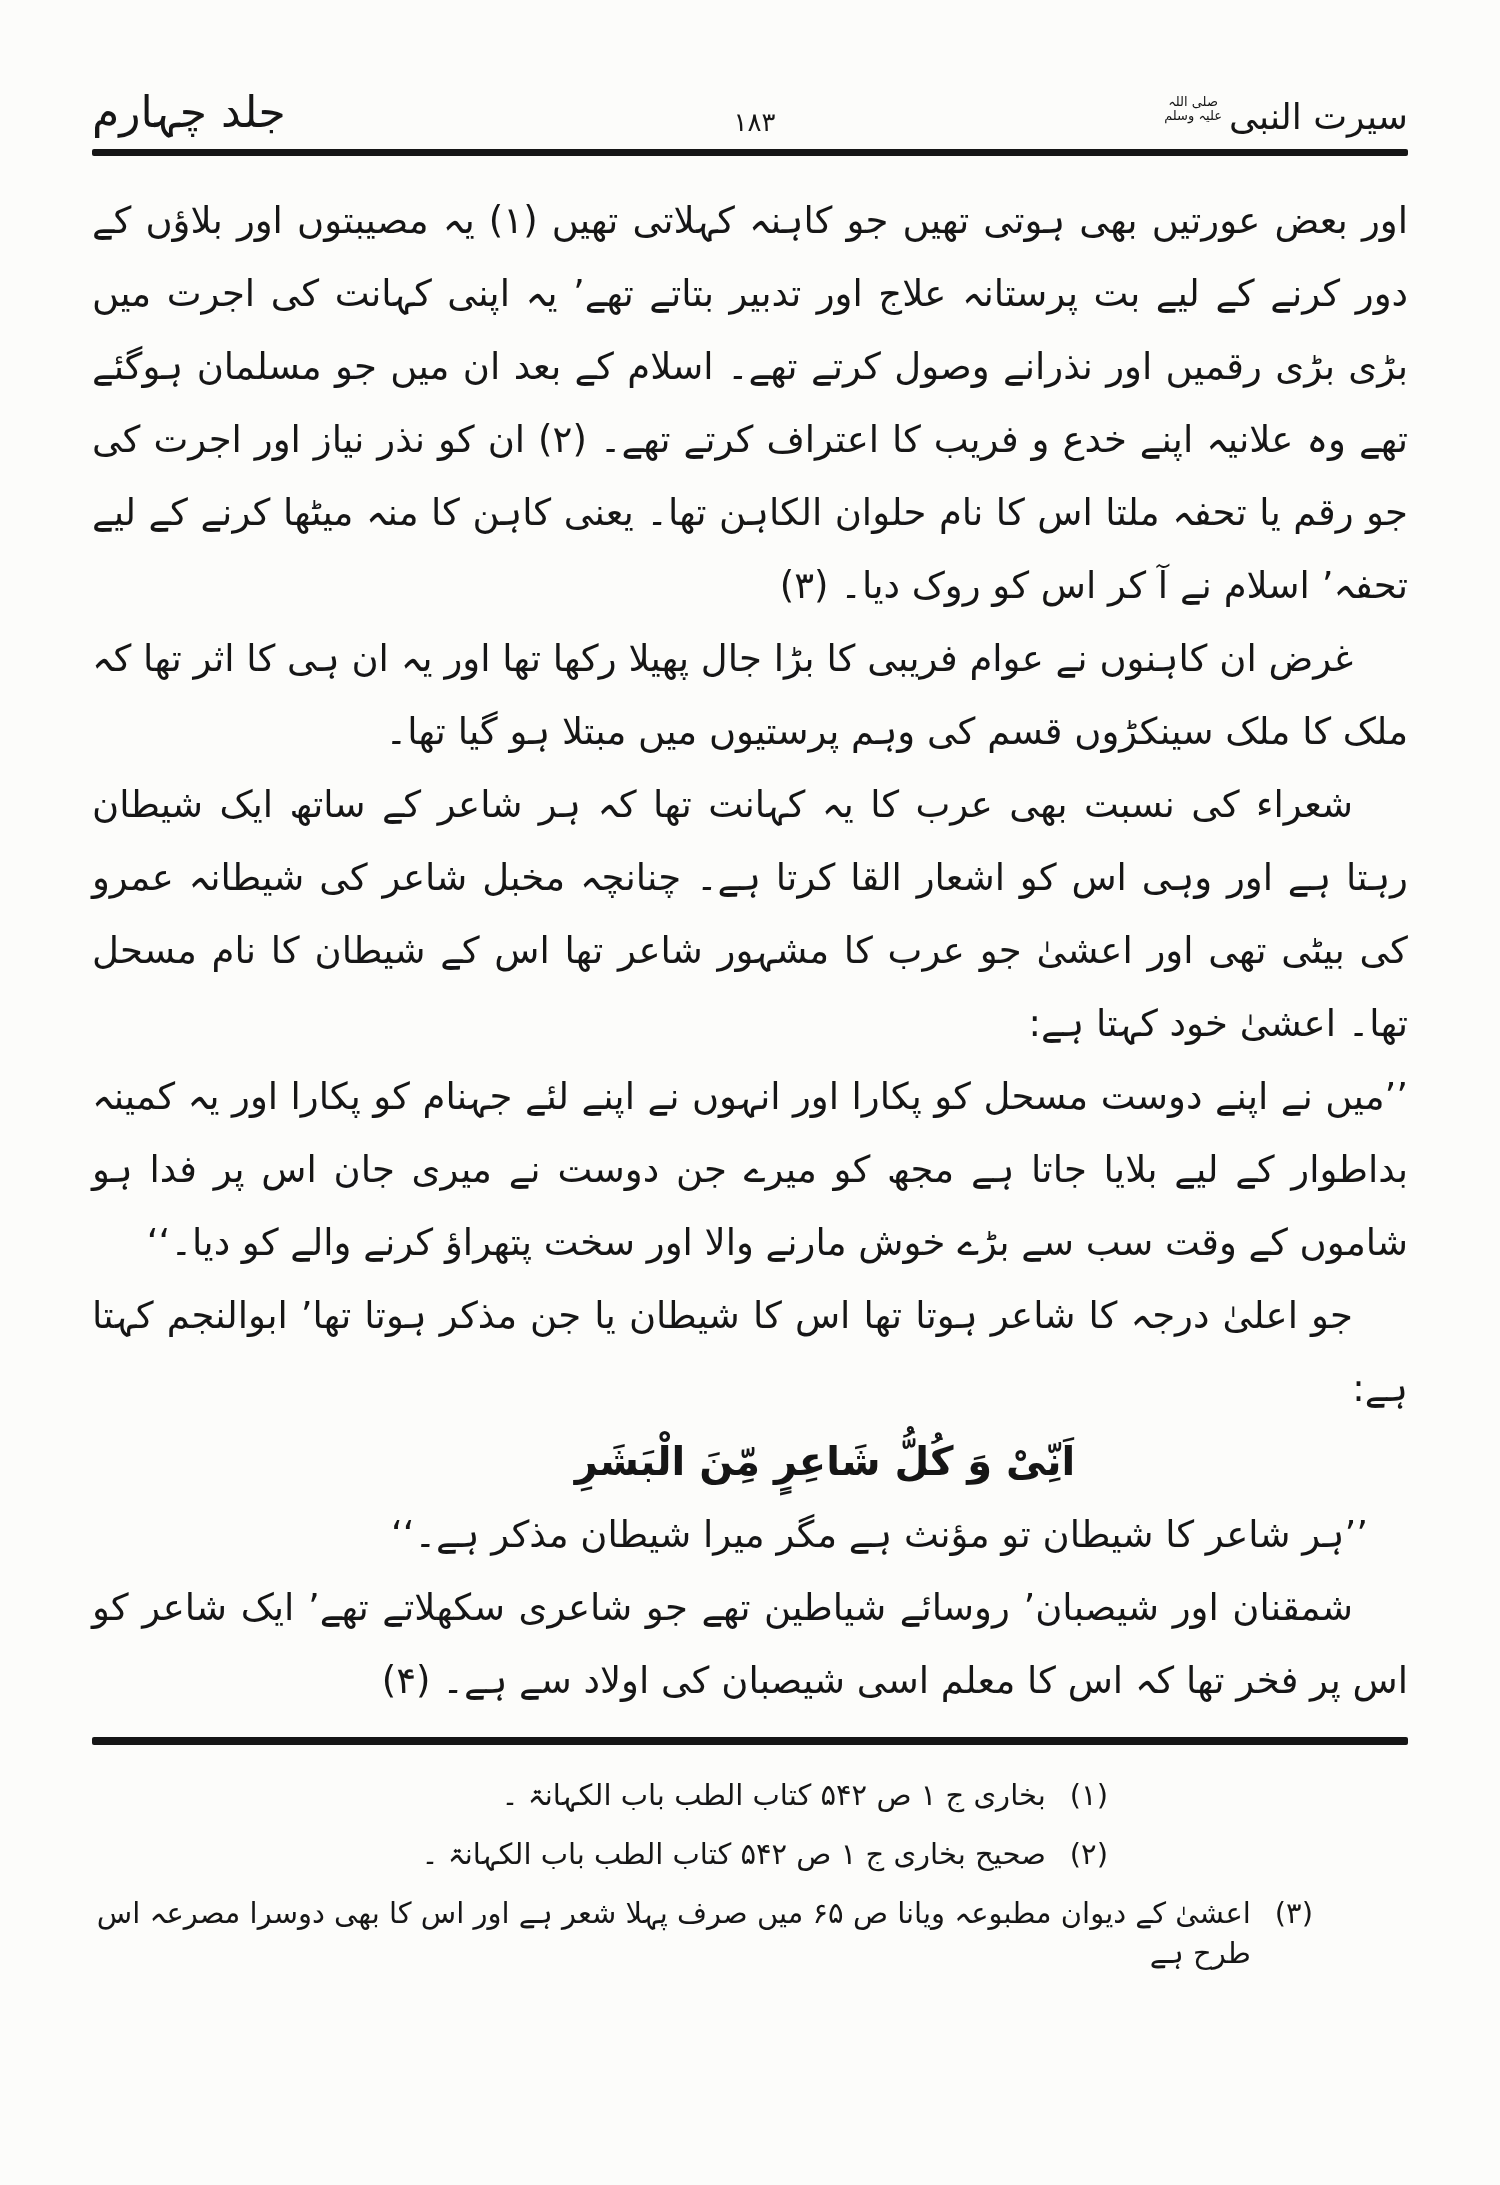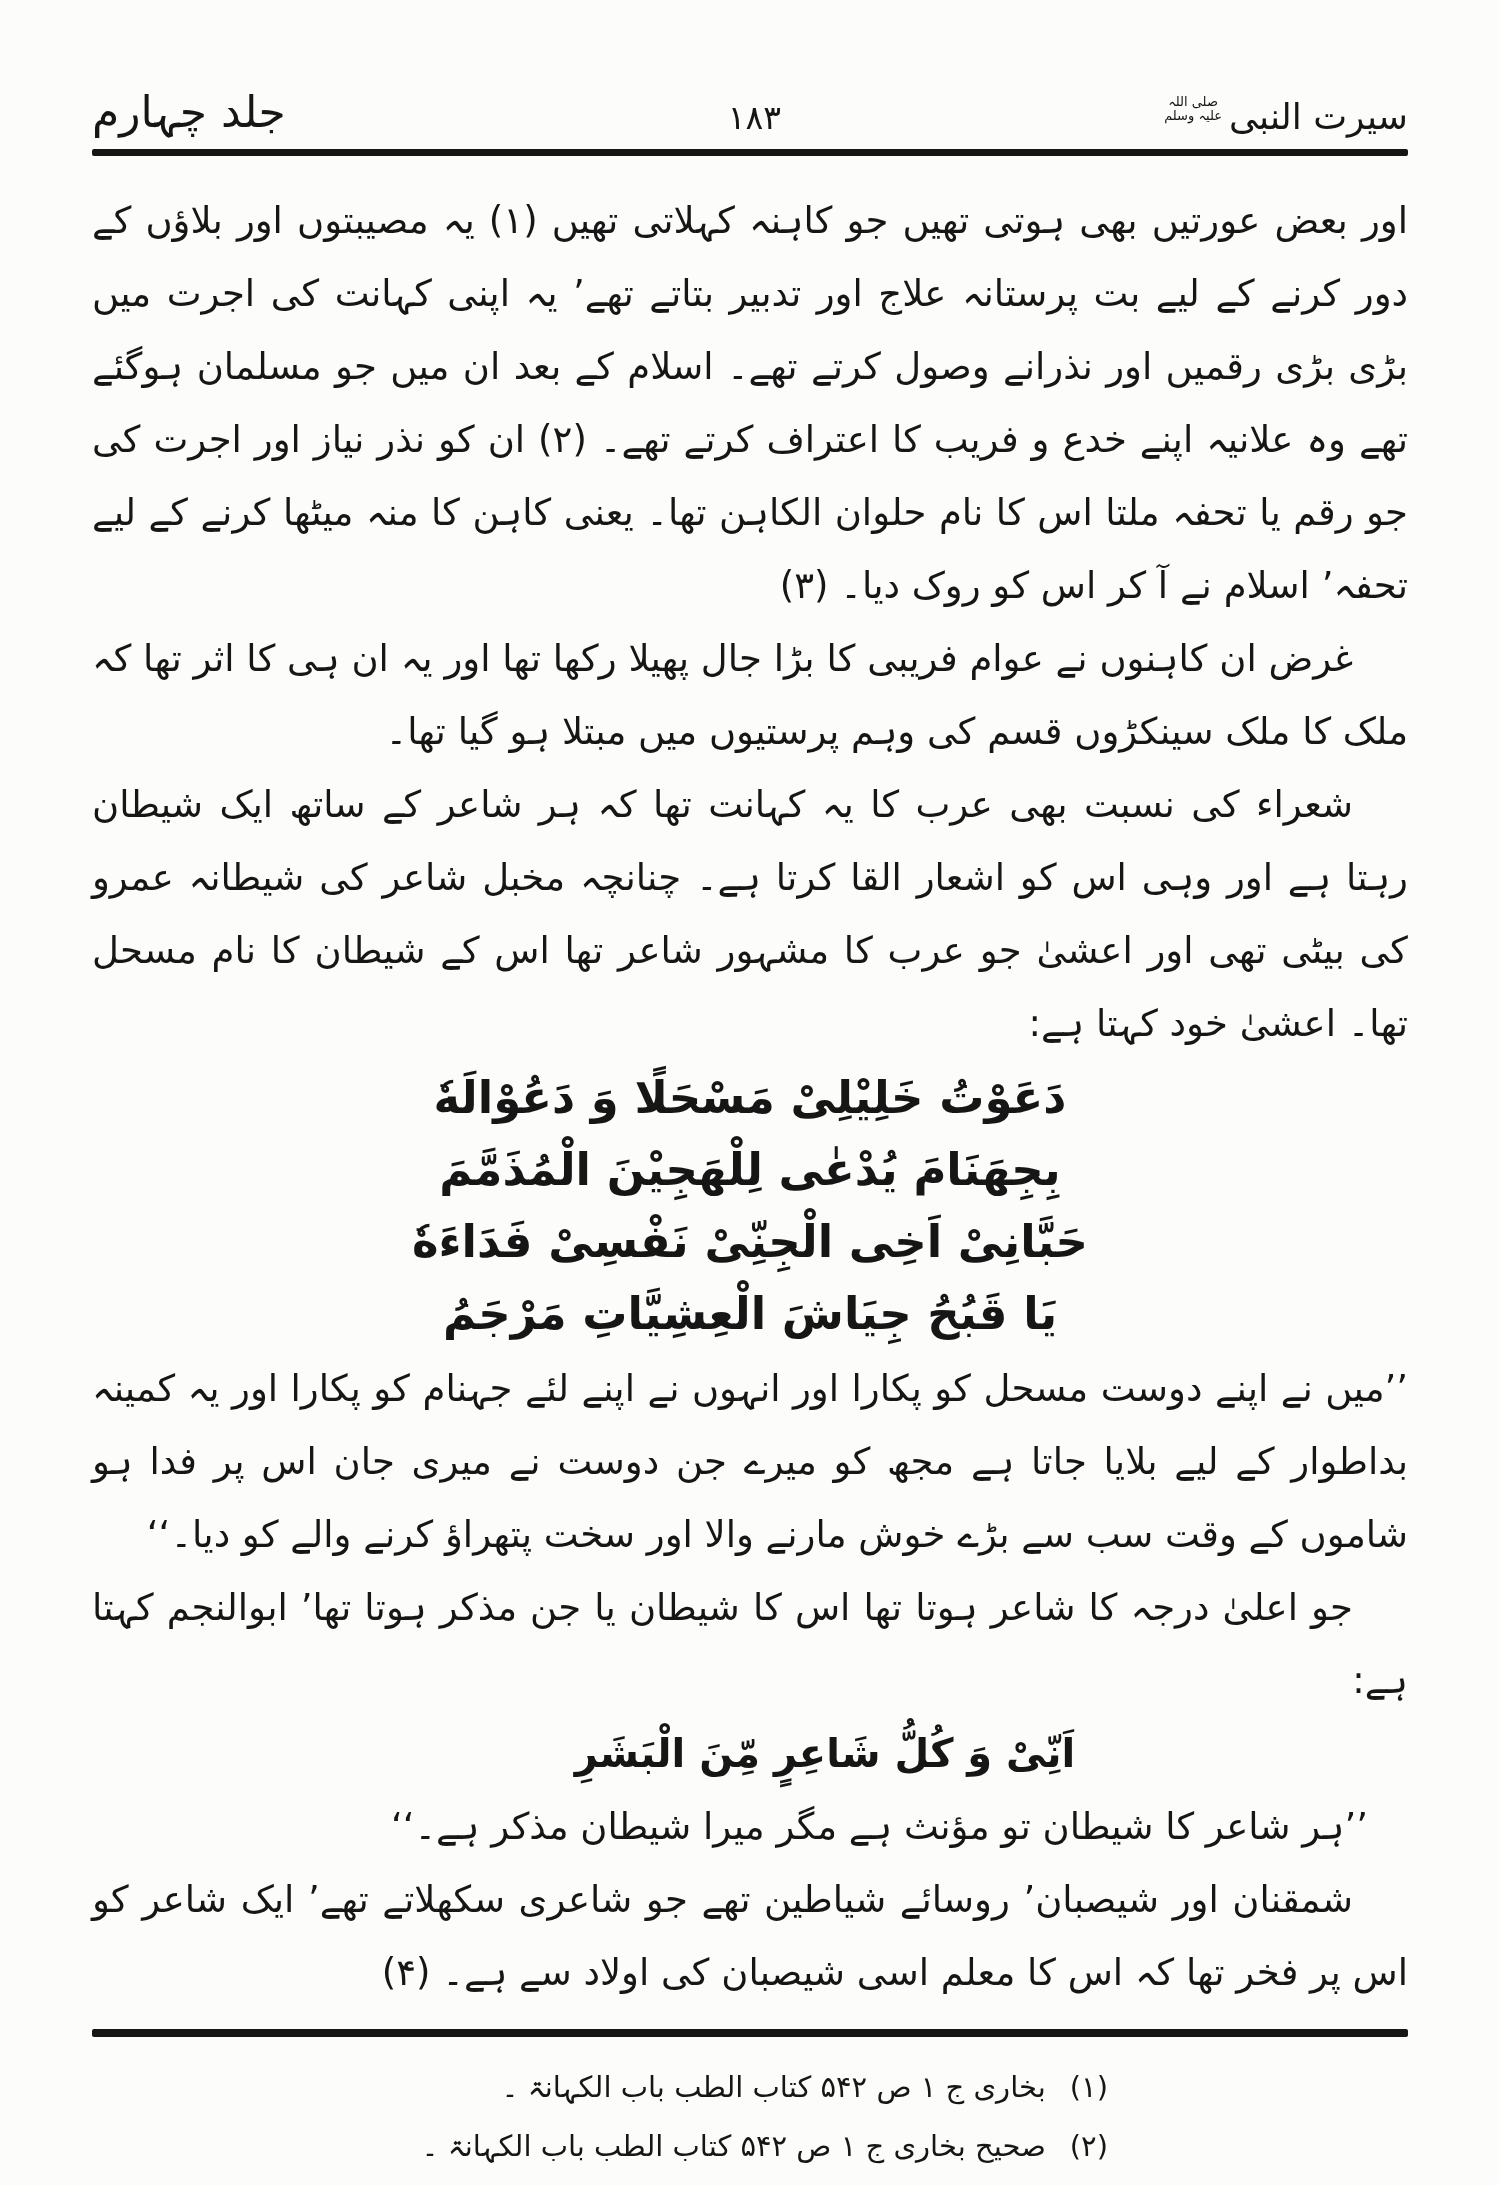--- a/index.html
+++ b/index.html
@@ -12,21 +12,21 @@
     padding:85px 92px 40px 92px;
     direction:rtl;
     font-family:"DejaVu Sans", sans-serif;
     color:#161616;
     overflow:hidden;
   }
   
   .header{display:flex;justify-content:space-between;align-items:flex-end;}
   .h-title{font-size:36px;display:flex;align-items:flex-end;gap:6px;}
   .h-honorific{font-size:13px;line-height:14px;max-width:60px;display:inline-block;text-align:center;transform:translateY(-14px);margin-top:24px;}
-  .h-page{font-size:33px;letter-spacing:2px;transform:translateX(30px);}
+  .h-page{font-size:26px;letter-spacing:2px;transform:translateX(30px);}
   .h-volume{font-size:44px;}
   .rule{height:7px;background:#161616;margin-top:12px;border-radius:2px;}
   
   .bodytext{margin-top:28px;font-size:37px;line-height:73px;text-align:justify;text-justify:inter-word;}
   .para{margin:0;}
   .indent{text-indent:55px;}
   
   .poem{text-align:center;font-weight:bold;font-size:45px;line-height:72px;margin:2px 0;}
   .poem-line{white-space:nowrap;}
   .couplet{display:flex;justify-content:center;gap:85px;font-weight:bold;font-size:40px;line-height:73px;padding-left:150px;white-space:nowrap;}
@@ -52,26 +52,20 @@
     <div class="h-page">۱۸۳</div>
     <div class="h-volume">جلد چہارم</div>
   </div>
   <div class="rule"></div>
 
   <div class="bodytext">
     <p class="para">اور بعض عورتیں بھی ہوتی تھیں جو کاہنہ کہلاتی تھیں (۱) یہ مصیبتوں اور بلاؤں کے دور کرنے کے لیے بت پرستانہ علاج اور تدبیر بتاتے تھے’ یہ اپنی کہانت کی اجرت میں بڑی بڑی رقمیں اور نذرانے وصول کرتے تھے۔ اسلام کے بعد ان میں جو مسلمان ہوگئے تھے وہ علانیہ اپنے خدع و فریب کا اعتراف کرتے تھے۔ (۲) ان کو نذر نیاز اور اجرت کی جو رقم یا تحفہ ملتا اس کا نام حلوان الکاہن تھا۔ یعنی کاہن کا منہ میٹھا کرنے کے لیے تحفہ’ اسلام نے آ کر اس کو روک دیا۔ (۳)</p>
     <p class="para indent">غرض ان کاہنوں نے عوام فریبی کا بڑا جال پھیلا رکھا تھا اور یہ ان ہی کا اثر تھا کہ ملک کا ملک سینکڑوں قسم کی وہم پرستیوں میں مبتلا ہو گیا تھا۔</p>
     <p class="para indent">شعراء کی نسبت بھی عرب کا یہ کہانت تھا کہ ہر شاعر کے ساتھ ایک شیطان رہتا ہے اور وہی اس کو اشعار القا کرتا ہے۔ چنانچہ مخبل شاعر کی شیطانہ عمرو کی بیٹی تھی اور اعشیٰ جو عرب کا مشہور شاعر تھا اس کے شیطان کا نام مسحل تھا۔ اعشیٰ خود کہتا ہے:</p>
 
-    <div class="poem">
-      <div class="poem-line">دَعَوْتُ خَلِيْلِىْ مَسْحَلًا وَ دَعُوْالَهٗ</div>
-      <div class="poem-line">بِجِهَنَامَ يُدْعٰى لِلْهَجِيْنَ الْمُذَمَّمَ</div>
-      <div class="poem-line">حَبَّانِىْ اَخِى الْجِنِّىْ نَفْسِىْ فَدَاءَهٗ</div>
-      <div class="poem-line">يَا قَبُحُ جِيَاشَ الْعِشِيَّاتِ مَرْجَمُ</div>
-    </div>
 
     <p class="para">’’میں نے اپنے دوست مسحل کو پکارا اور انہوں نے اپنے لئے جہنام کو پکارا اور یہ کمینہ بداطوار کے لیے بلایا جاتا ہے مجھ کو میرے جن دوست نے میری جان اس پر فدا ہو شاموں کے وقت سب سے بڑے خوش مارنے والا اور سخت پتھراؤ کرنے والے کو دیا۔‘‘</p>
     <p class="para indent">جو اعلیٰ درجہ کا شاعر ہوتا تھا اس کا شیطان یا جن مذکر ہوتا تھا’ ابوالنجم کہتا ہے:</p>
 
     <div class="couplet">
       <span>اَنِّىْ وَ كُلُّ شَاعِرٍ مِّنَ الْبَشَرِ</span>
     </div>
 
     <div class="quote-line">’’ہر شاعر کا شیطان تو مؤنث ہے مگر میرا شیطان مذکر ہے۔‘‘</div>
     <p class="para indent">شمقنان اور شیصبان’ روسائے شیاطین تھے جو شاعری سکھلاتے تھے’ ایک شاعر کو اس پر فخر تھا کہ اس کا معلم اسی شیصبان کی اولاد سے ہے۔ (۴)</p>

